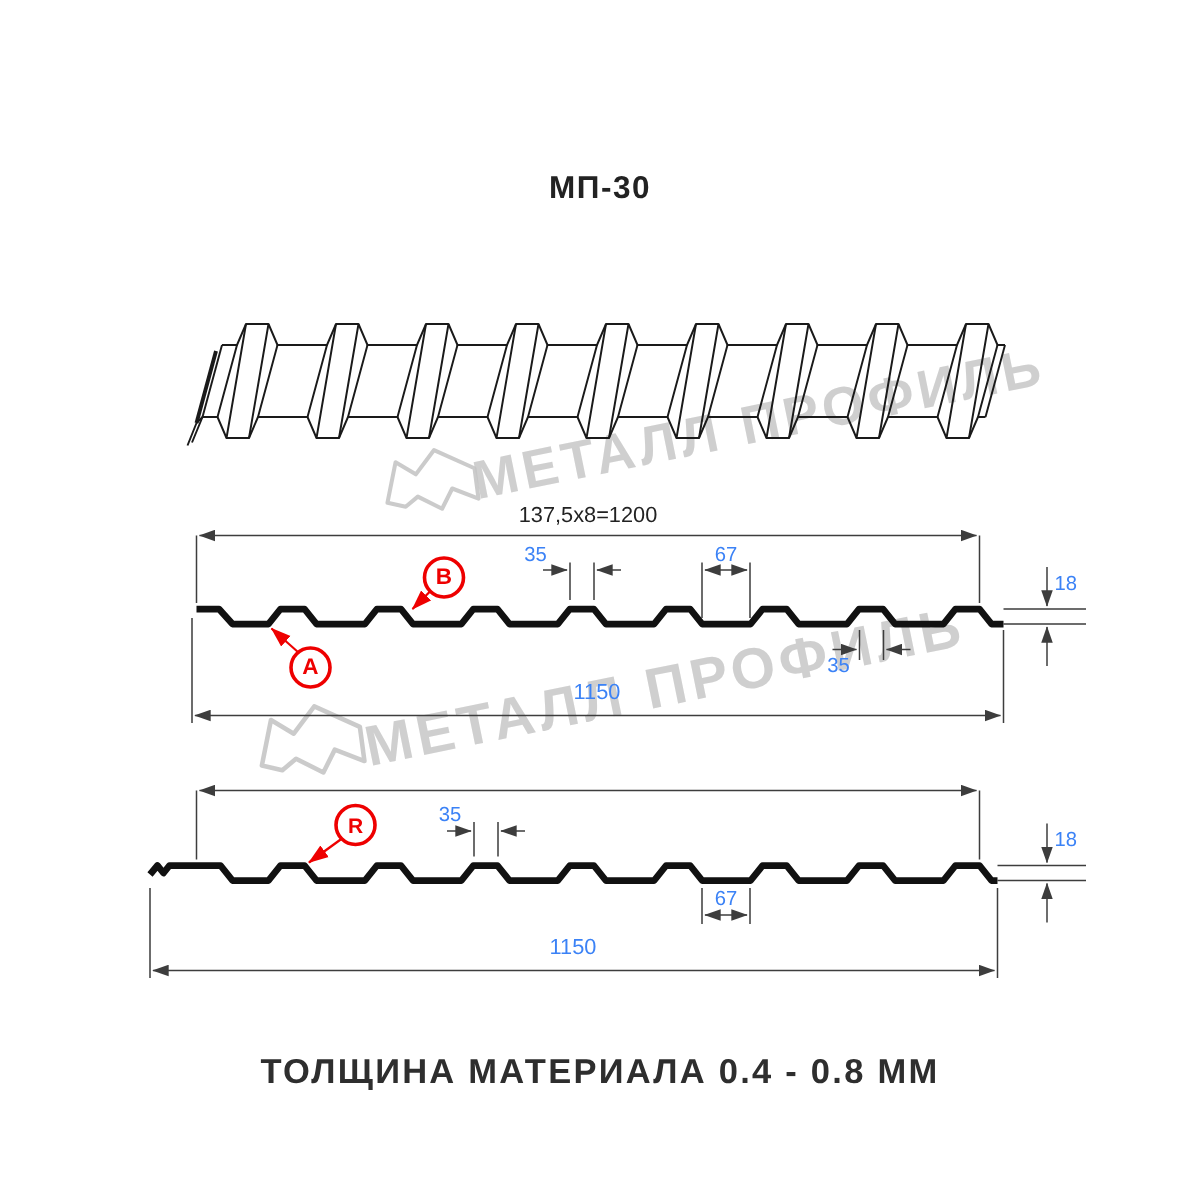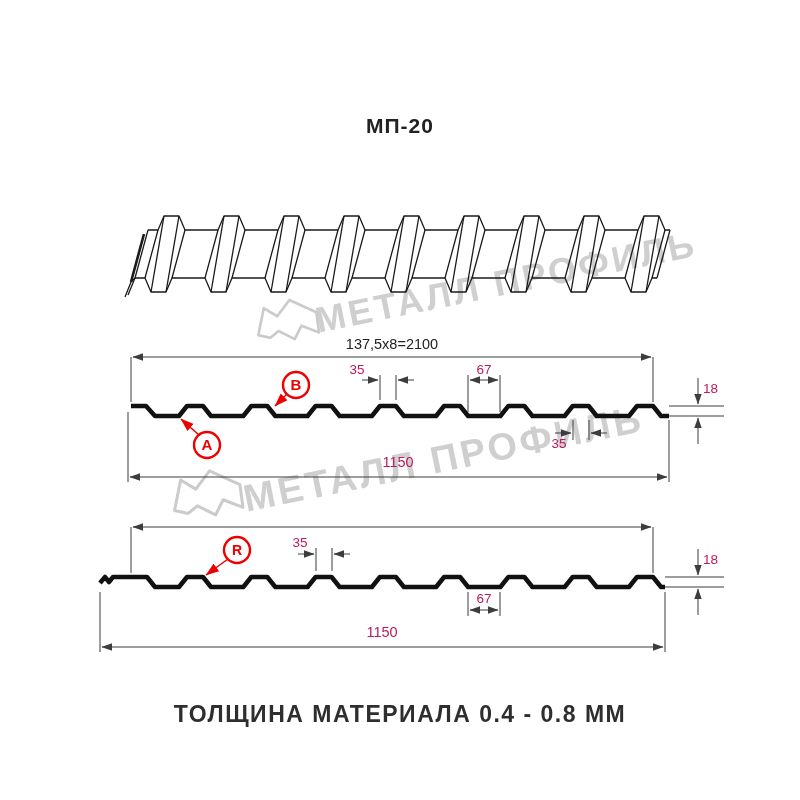--- a/index.html
+++ b/index.html
@@ -8,31 +8,31 @@
   .center-text{position:absolute;left:0;width:800px;text-align:center;}
   #title{top:56px;font-size:46px;font-weight:bold;letter-spacing:2px;color:#1c1c1c;}
   #subtitle{top:114px;font-size:21px;font-weight:bold;letter-spacing:1px;color:#222;}
   #footer{top:701px;font-size:23px;font-weight:bold;letter-spacing:1.5px;color:#2e2e2e;}
   .wm-text{position:absolute;white-space:nowrap;font-weight:bold;font-size:36px;letter-spacing:3px;
            color:#c4c4c4;opacity:.8;transform:rotate(-11.5deg);transform-origin:0 50%;z-index:1;}
   .wm-logo{position:absolute;z-index:1;}
   .layer{position:absolute;z-index:2;}
   .diag{position:absolute;width:680px;height:170px;z-index:2;}
   .diag svg{position:absolute;left:0;top:0;}
-  .dim-label{position:absolute;font-size:13.5px;color:#be185d;text-align:center;z-index:3;line-height:14px;}
+  .dim-label{position:absolute;font-size:13.5px;color:#3b82f6;text-align:center;z-index:3;line-height:14px;}
   .module-label{position:absolute;font-size:14.5px;color:#222;text-align:center;z-index:3;}
   .callout-letter{position:absolute;width:28px;text-align:center;font-size:15px;font-weight:bold;
                   color:#ee0000;z-index:4;line-height:18px;height:18px;}
 </style>
 </head>
 <body>
 
 <div id="page">
 
-  <div id="subtitle" class="center-text">МП-20</div>
+  <div id="subtitle" class="center-text">МП-30</div>
 
   <svg class="wm-logo" style="left:254px;top:296px;" width="68" height="58" viewBox="0 0 100 86">
     <path d="M6,58 L14,18 L34,30 L52,6 L92,24 L96,54 L70,44 L60,64 L36,52 L24,62 Z" fill="#ffffff" stroke="#c6c6c6" stroke-width="4" stroke-linejoin="round" opacity="0.9"></path>
   </svg>
   <div class="wm-text" style="left:316px;top:300px;">МЕТАЛЛ ПРОФИЛЬ</div>
 
   <svg class="wm-logo" style="left:170px;top:466px;" width="76" height="66" viewBox="0 0 100 86">
     <path d="M6,58 L14,18 L34,30 L52,6 L92,24 L96,54 L70,44 L60,64 L36,52 L24,62 Z" fill="#ffffff" stroke="#c6c6c6" stroke-width="4" stroke-linejoin="round" opacity="0.9"></path>
   </svg>
   <div class="wm-text" style="left:244px;top:478px;font-size:38px;">МЕТАЛЛ ПРОФИЛЬ</div>
@@ -98,21 +98,21 @@
 
       <path fill="none" stroke="#111111" stroke-width="4.5" stroke-linejoin="round" d="M51,76 H66 L75,86 H99 L107,76 H123 L131,86 H163.3 L171.3,76 H187.3 L195.3,86 H227.6 L235.6,76 H251.6 L259.6,86 H291.9 L299.9,76 H315.9 L323.9,86 H356.1 L364.1,76 H380.1 L388.1,86 H420.4 L428.4,76 H444.4 L452.4,86 H484.7 L492.7,76 H508.7 L516.7,86 H549 L557,76 H573 L581,86 H589"></path>
 
       <g>
         <line x1="119" y1="105" x2="101" y2="89" stroke="#ee0000" stroke-width="1.5" marker-end="url(#mAr)"></line>
         <circle cx="127" cy="115" r="13" fill="#ffffff" stroke="#ee0000" stroke-width="2.4"></circle>
         <line x1="207" y1="64" x2="195" y2="76" stroke="#ee0000" stroke-width="1.5" marker-end="url(#mAr)"></line>
         <circle cx="216" cy="55" r="13" fill="#ffffff" stroke="#ee0000" stroke-width="2.4"></circle>
       </g>
     </svg>
-    <span class="module-label" style="left:232px;top:6px;width:160px;">137,5x8=2100</span>
+    <span class="module-label" style="left:232px;top:6px;width:160px;">137,5x8=1200</span>
     <span class="dim-label" style="left:255px;top:33px;width:44px;">35</span>
     <span class="dim-label" style="left:382px;top:33px;width:44px;">67</span>
     <span class="dim-label" style="left:623px;top:52px;width:30px;text-align:left;">18</span>
     <span class="dim-label" style="left:464px;top:107px;width:30px;">35</span>
     <span class="dim-label" style="left:238px;top:125px;width:160px;font-size:14.5px;">1150</span>
     <span class="callout-letter" style="left:113px;top:106px;">A</span>
     <span class="callout-letter" style="left:202px;top:46px;">B</span>
   </div>
 
   <div class="diag" style="left:80px;top:500px;">

